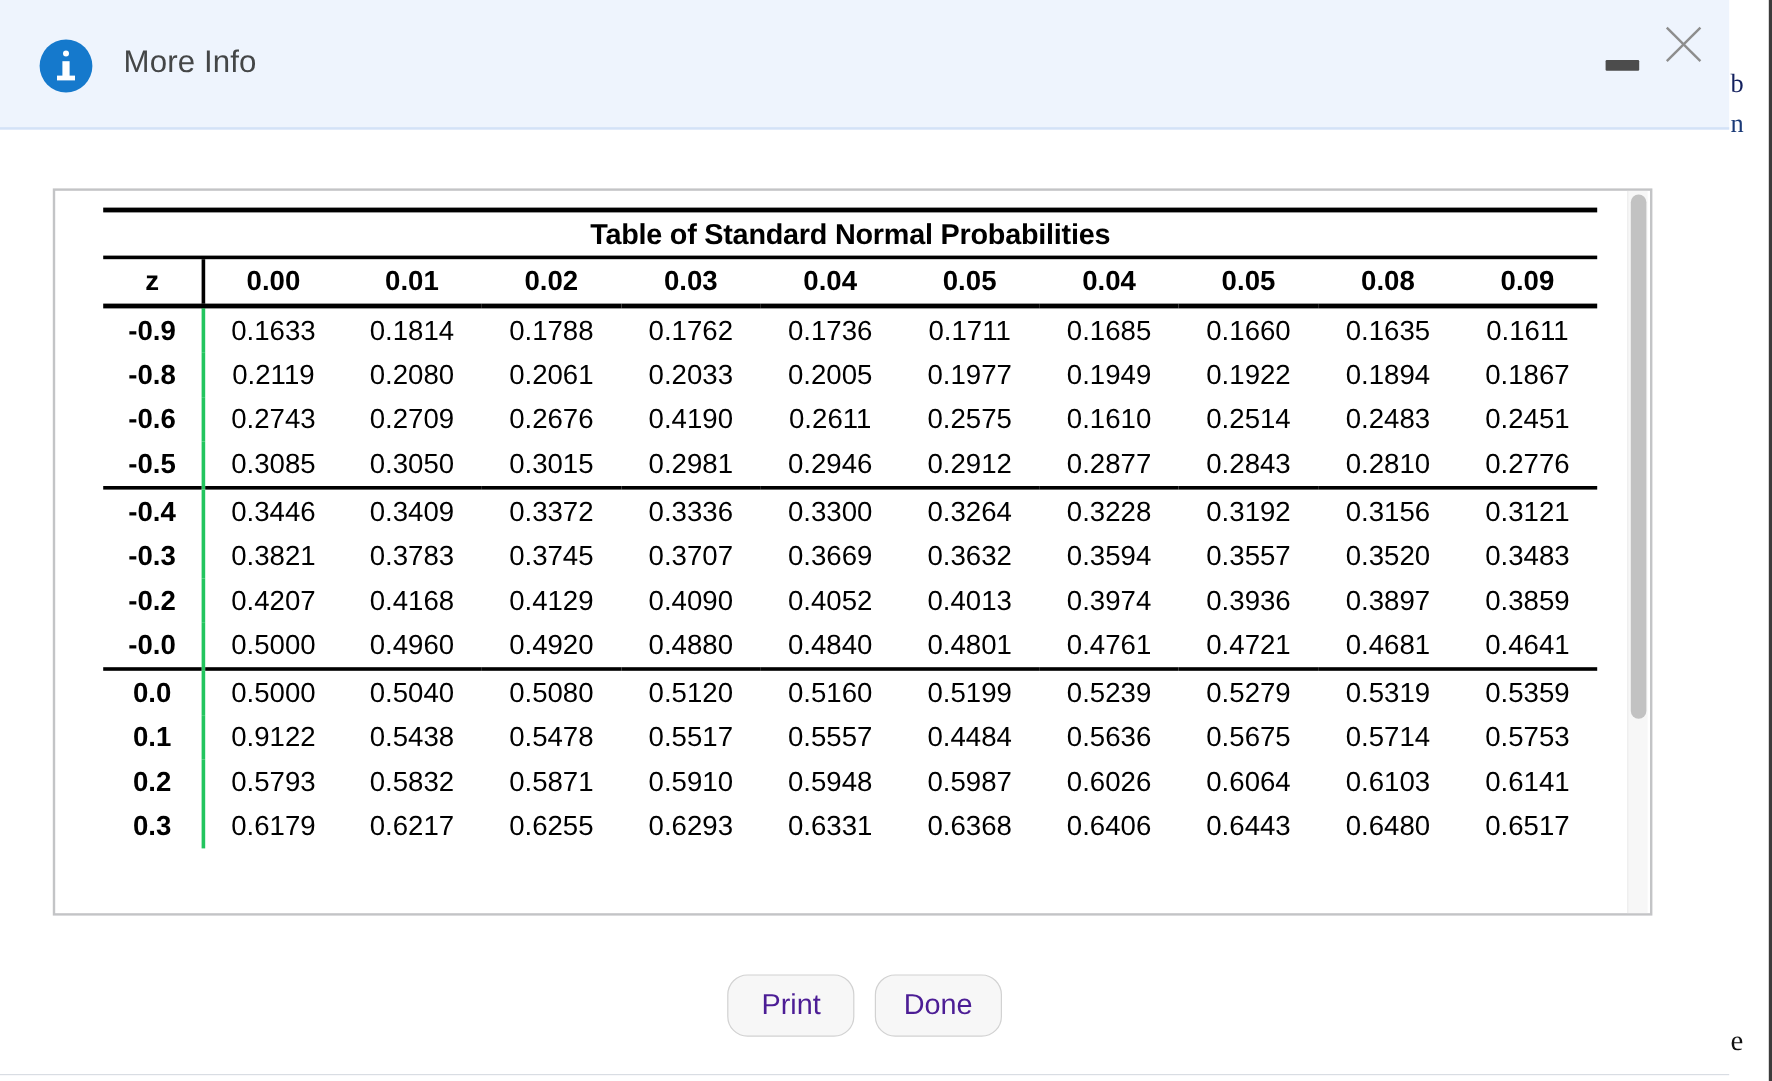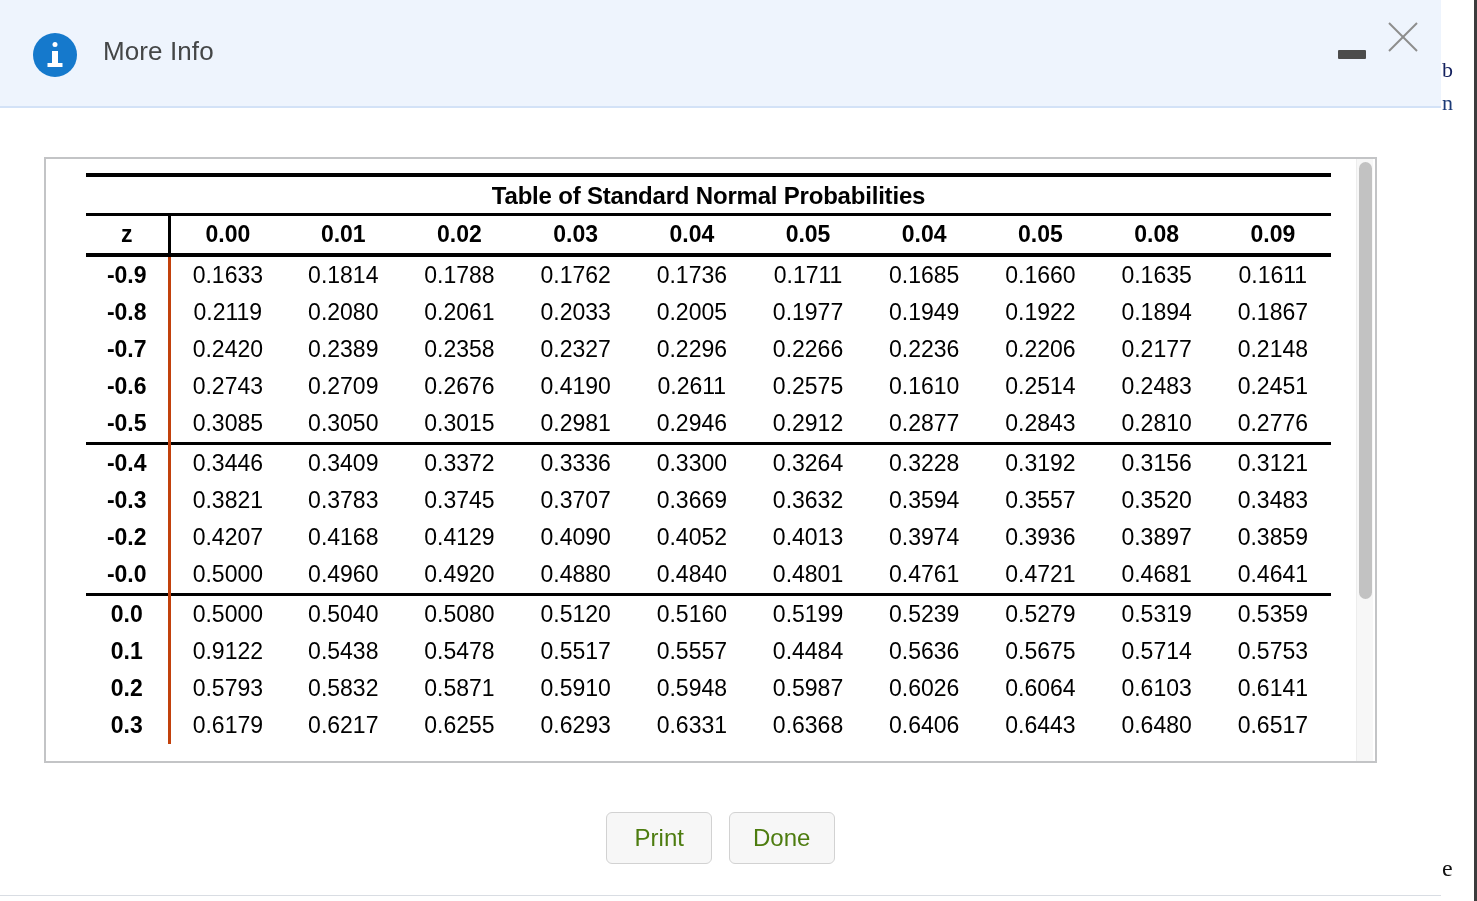--- a/index.html
+++ b/index.html
@@ -194,21 +194,21 @@
 
   th.zhead, th.chead {
     font-weight: bold;
     font-size: 23px;
     height: 42px;
     line-height: 42px;
   }
   th.zhead { border-right: 3px solid #000000; }
   td.zcell {
     font-weight: bold;
-    border-right: 3px solid #c2410c;
+    border-right: 3px solid #22c55e;
   }
   td.dcell { font-weight: normal; }
 
   tr.seprow td {
     height: 0; line-height: 0; padding: 0;
     border-top: 3px solid #000000;
   }
 
   
   .btnrow {
@@ -216,24 +216,24 @@
     left: 0; top: 812px;
     width: 1441px;
     text-align: center;
   }
   .btn {
     display: inline-block;
     min-width: 106px;
     padding: 11px 16px;
     margin: 0 6px;
     font-size: 24px;
-    color: #4d7c0f;
+    color: #4c1d95;
     background: #f7f7f7;
     border: 1px solid #d2d2d2;
-    border-radius: 6px;
+    border-radius: 17px;
     cursor: pointer;
     font-family: "Liberation Sans", sans-serif;
   }
 </style>
 </head>
 <body>
 
 <div id="page">
 
   <div class="bg-right">
@@ -323,33 +323,20 @@
                   <td class="dcell">0.2061</td>
                   <td class="dcell">0.2033</td>
                   <td class="dcell">0.2005</td>
                   <td class="dcell">0.1977</td>
                   <td class="dcell">0.1949</td>
                   <td class="dcell">0.1922</td>
                   <td class="dcell">0.1894</td>
                   <td class="dcell">0.1867</td>
                 </tr>
                 <tr>
-                  <td class="zcell">-0.7</td>
-                  <td class="dcell">0.2420</td>
-                  <td class="dcell">0.2389</td>
-                  <td class="dcell">0.2358</td>
-                  <td class="dcell">0.2327</td>
-                  <td class="dcell">0.2296</td>
-                  <td class="dcell">0.2266</td>
-                  <td class="dcell">0.2236</td>
-                  <td class="dcell">0.2206</td>
-                  <td class="dcell">0.2177</td>
-                  <td class="dcell">0.2148</td>
-                </tr>
-                <tr>
                   <td class="zcell">-0.6</td>
                   <td class="dcell">0.2743</td>
                   <td class="dcell">0.2709</td>
                   <td class="dcell">0.2676</td>
                   <td class="dcell">0.4190</td>
                   <td class="dcell">0.2611</td>
                   <td class="dcell">0.2575</td>
                   <td class="dcell">0.1610</td>
                   <td class="dcell">0.2514</td>
                   <td class="dcell">0.2483</td>

